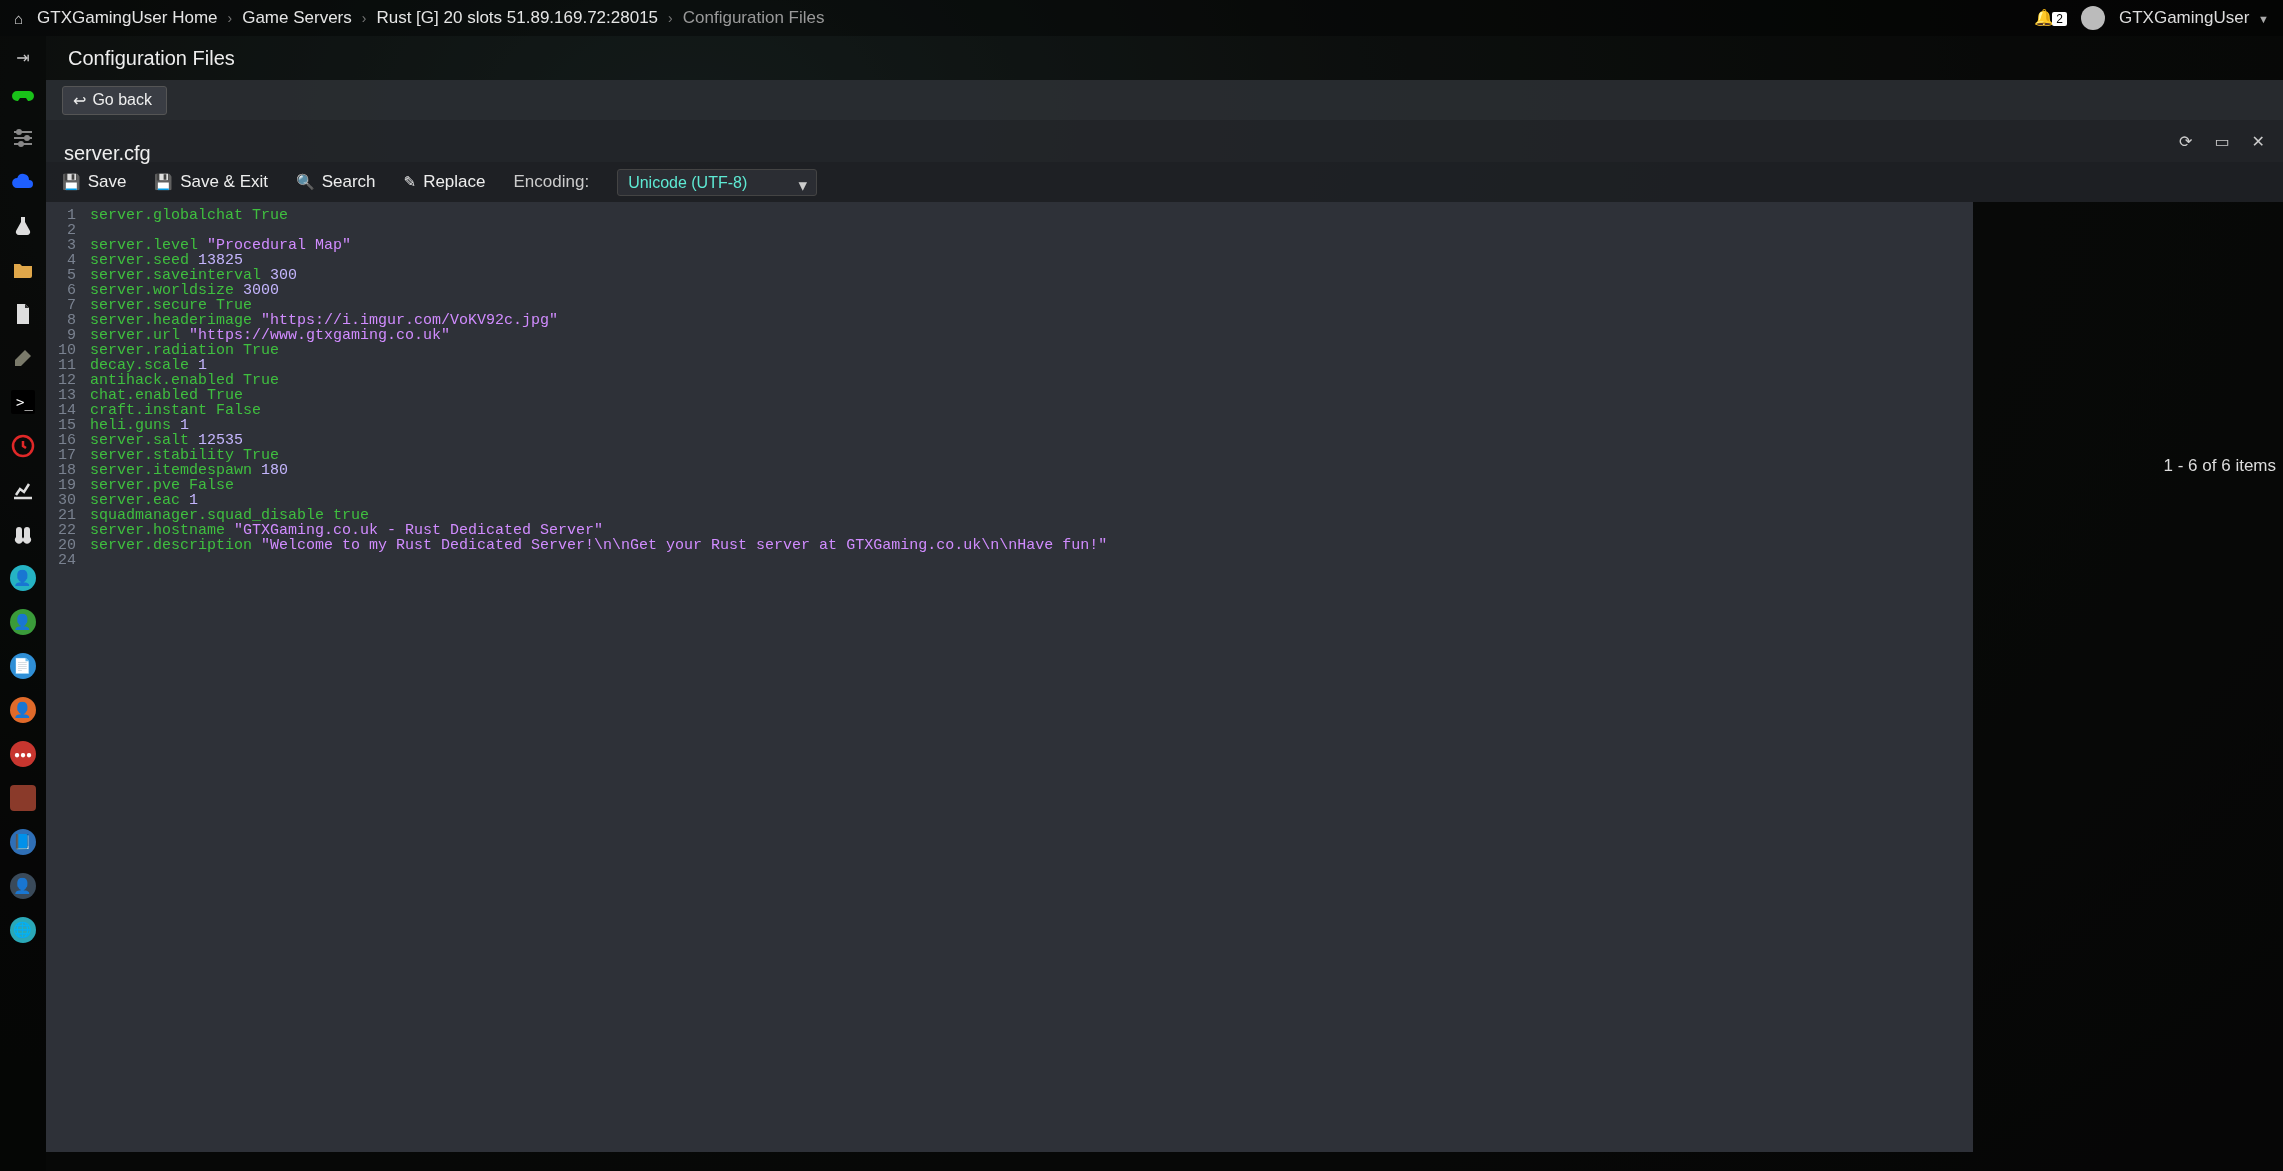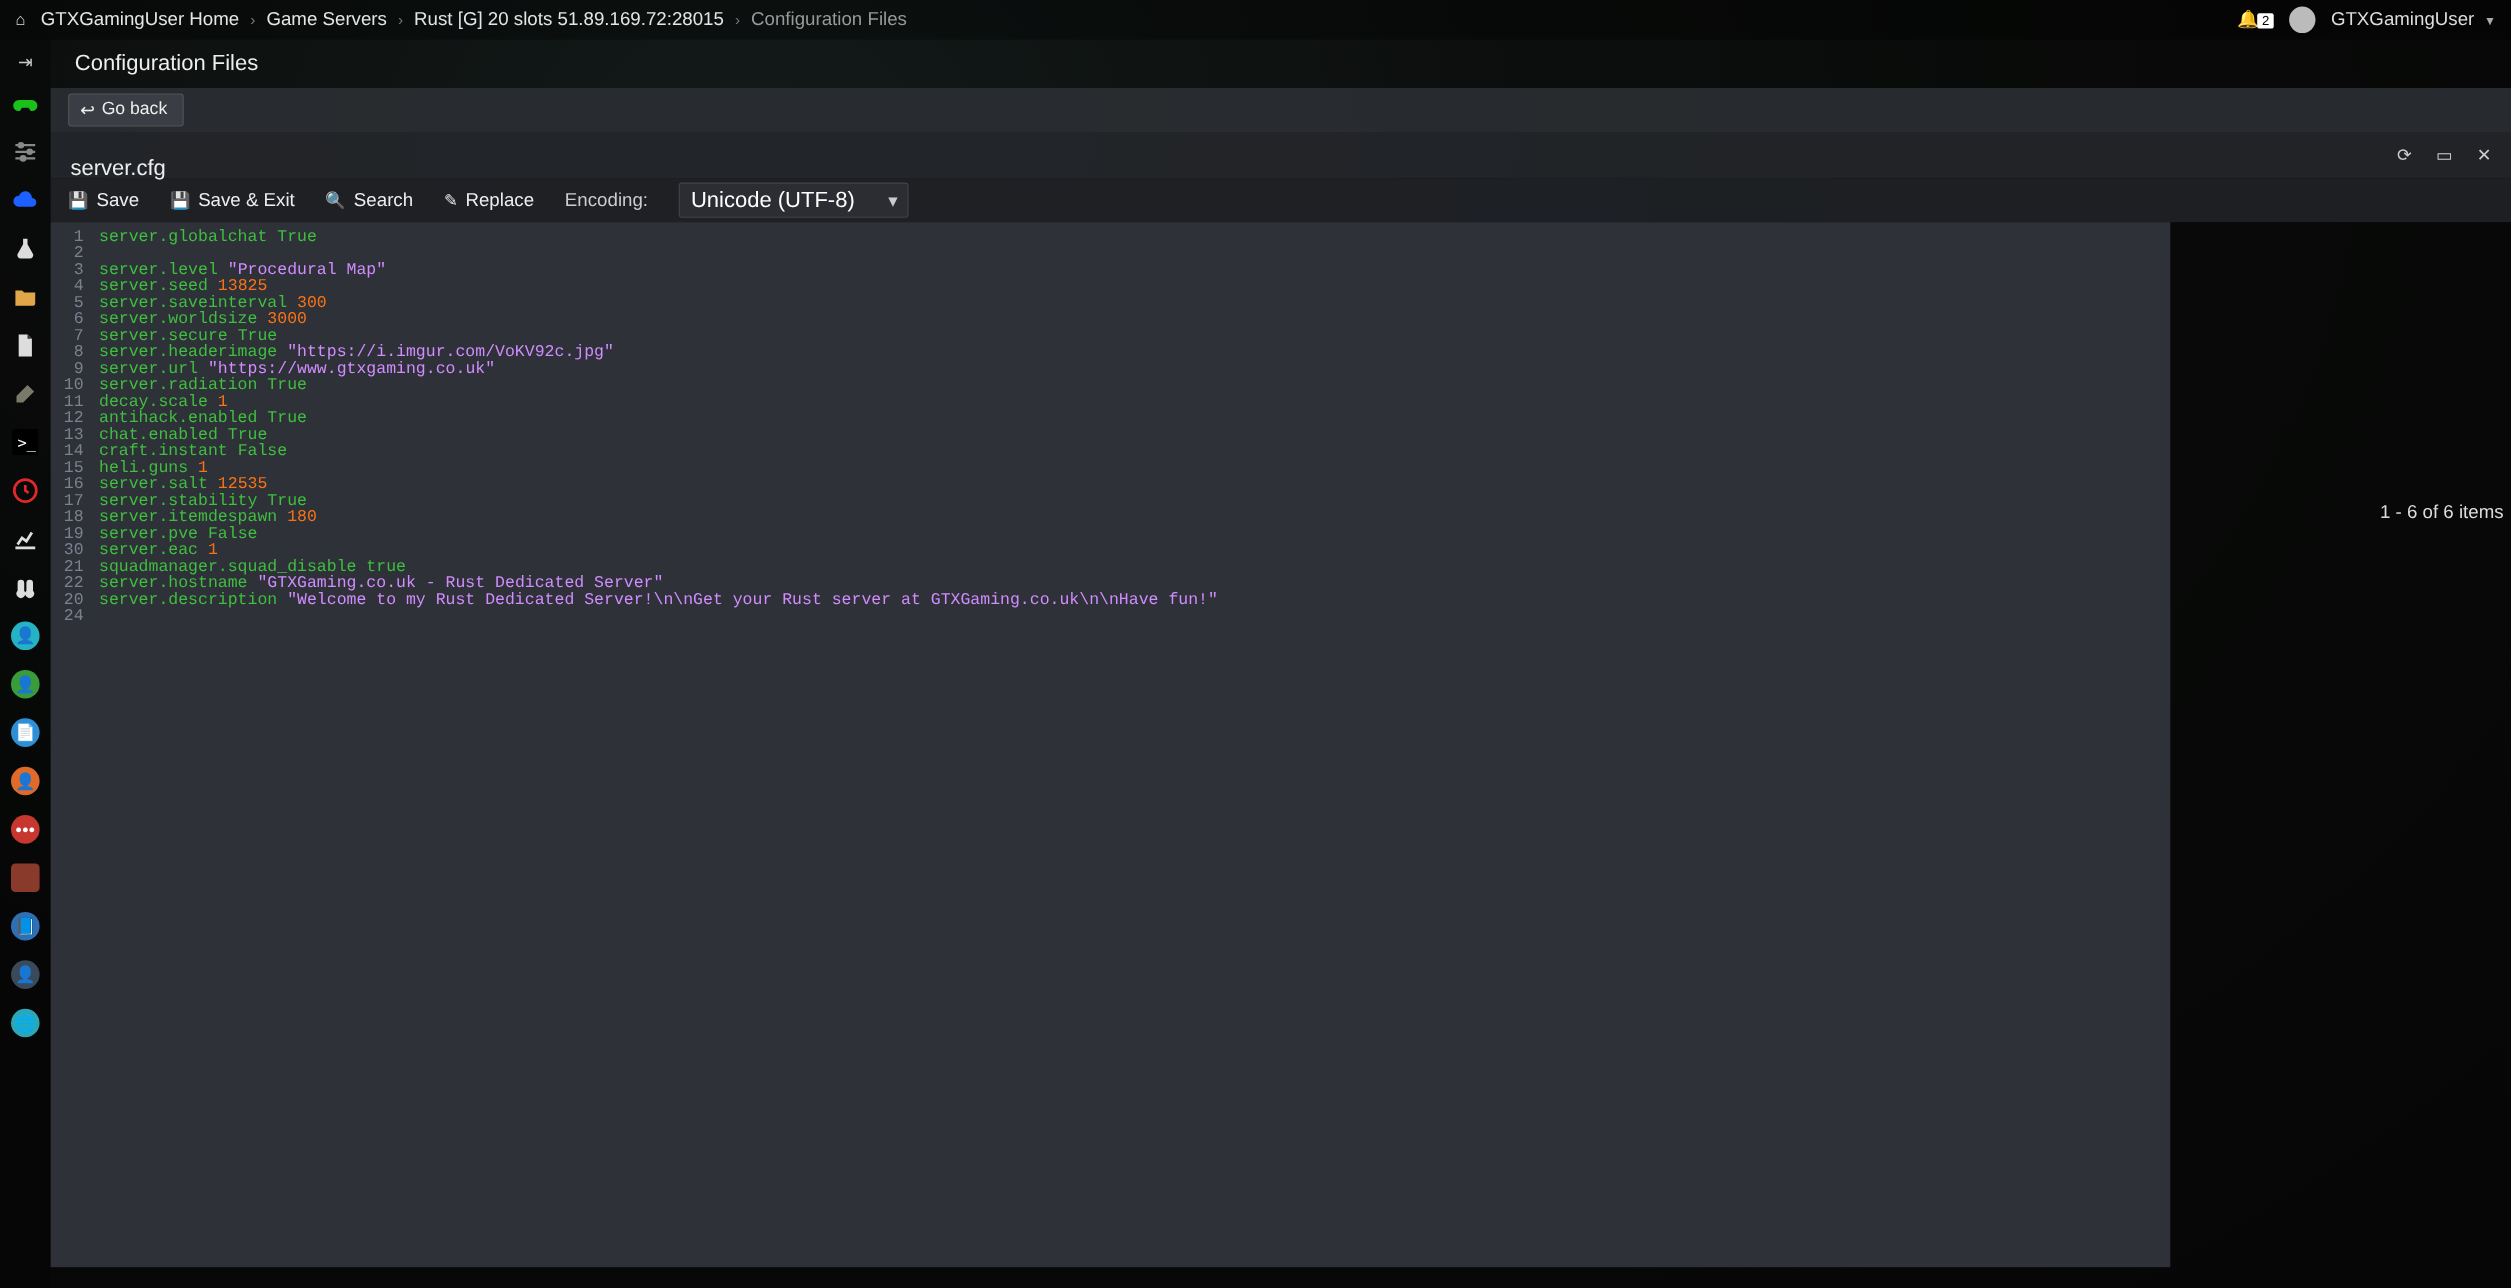--- a/index.html
+++ b/index.html
@@ -126,22 +126,22 @@
   display: flex; align-items: center;
   padding-left: 16px;
   gap: 28px;
   font-size: 17px;
 }
 .toolbar .tbtn { display: flex; align-items: center; gap: 7px; color: #eee; cursor: pointer; }
 .toolbar .green-ic { color: #3fbf3f; font-size: 15px; }
 .toolbar .white-ic { color: #eee; font-size: 15px; }
 .toolbar .enc-label { color: #ccc; }
 .toolbar select {
-  background: #2b2d33; color: #ffffff; border: 1px solid #444;
-  padding: 4px 48px 4px 10px; font-size: 20px; border-radius: 3px;
+  background: #2b2d33; color: #5eead4; border: 1px solid #444;
+  padding: 4px 48px 4px 10px; font-size: 16px; border-radius: 3px;
   appearance: none;
   min-width: 200px;
 }
 .select-wrap { position: relative; }
 .select-wrap::after { content: "▾"; position: absolute; right: 10px; top: 6px; color: #ccc; pointer-events: none; }
 
 
 .editor {
   background: #2e3138;
   height: 950px;
@@ -160,21 +160,21 @@
 }
 .gutter div { height: 15px; }
 .code {
   padding: 6px 0 0 8px;
   white-space: pre;
   color: #ddd;
 }
 .code .row { height: 15px; }
 .key { color: #3fbf3f; }
 .str { color: #d18cff; }
-.num { color: #f97316; }
+.num { color: #c4b5fd; }
 
 
 .right-info {
   position: absolute;
   right: 7px;
   top: 456px;
   z-index: 6;
   font-size: 17px;
   color: #ddd;
 }

